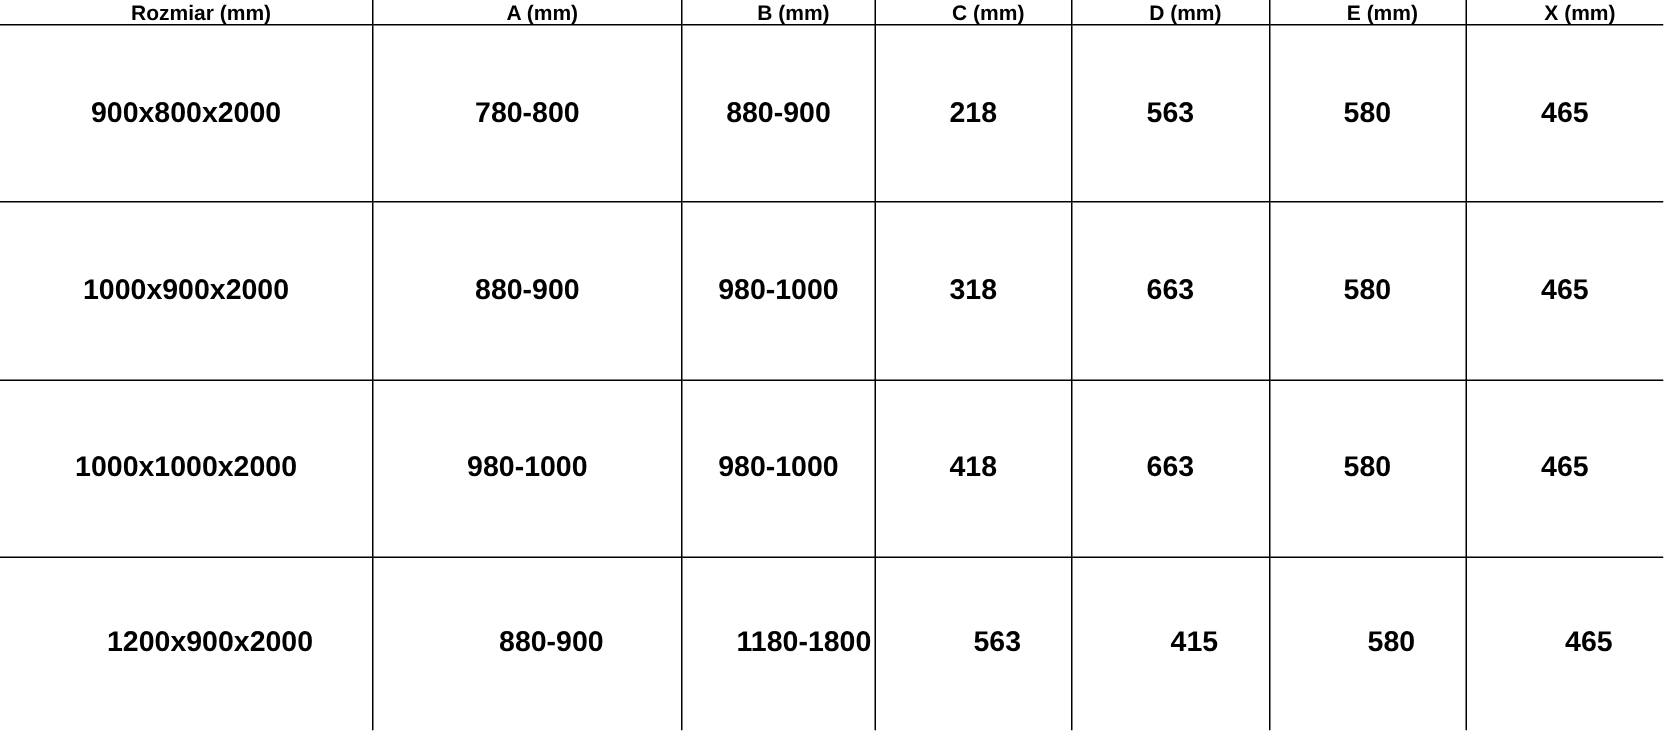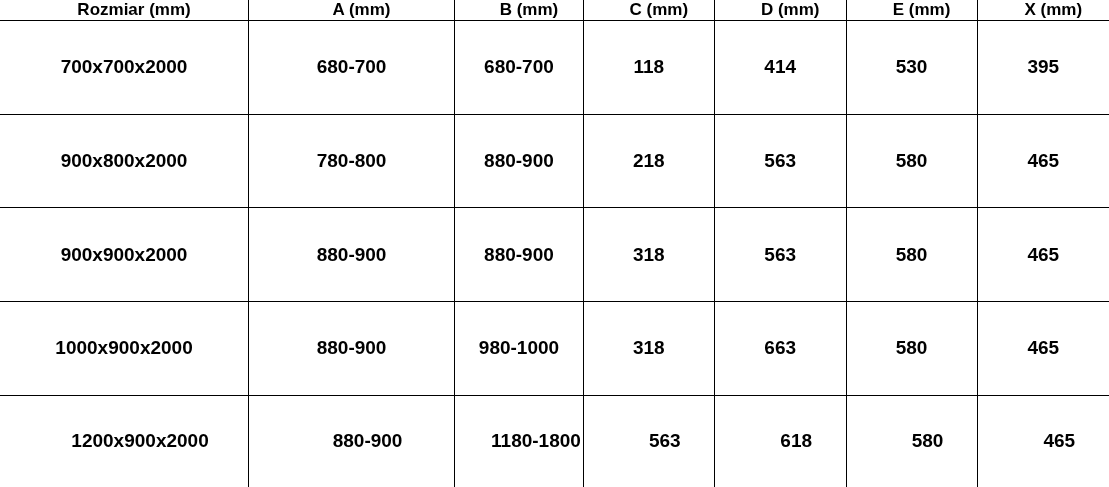--- a/index.html
+++ b/index.html
@@ -29,21 +29,21 @@
   table.dim-table th {
     border: 1px solid #000000;
     text-align: center;
     vertical-align: middle;
     font-weight: bold;
     font-size: 19px;
     padding: 0 4px;
     white-space: nowrap;
   }
   table.dim-table th {
-    font-size: 17px;
+    font-size: 14px;
     padding-left: 24px;
   }
   
   col.c0 { width: 245px; }
   col.c1 { width: 203px; }
   col.c2 { width: 127px; }
   col.c3 { width: 129px; }
   col.c4 { width: 130px; }
   col.c5 { width: 129px; }
   col.c6 { width: 130px; }
@@ -84,59 +84,50 @@
         <th>A (mm)</th>
         <th>B (mm)</th>
         <th>C (mm)</th>
         <th>D (mm)</th>
         <th>E (mm)</th>
         <th>X (mm)</th>
       </tr>
     </thead>
     <tbody>
       <tr>
-        <td>700x700x2000</td>
-        <td>680-700</td>
-        <td>680-700</td>
-        <td>118</td>
-        <td>414</td>
-        <td>530</td>
-        <td>395</td>
-      </tr>
-      <tr>
         <td>900x800x2000</td>
         <td>780-800</td>
         <td>880-900</td>
         <td>218</td>
-        <td>563</td>
-        <td>580</td>
-        <td>465</td>
-      </tr>
-      <tr>
-        <td>900x900x2000</td>
-        <td>880-900</td>
-        <td>880-900</td>
-        <td>318</td>
         <td>563</td>
         <td>580</td>
         <td>465</td>
       </tr>
       <tr>
         <td>1000x900x2000</td>
         <td>880-900</td>
         <td>980-1000</td>
         <td>318</td>
         <td>663</td>
         <td>580</td>
         <td>465</td>
       </tr>
       <tr>
+        <td>1000x1000x2000</td>
+        <td>980-1000</td>
+        <td>980-1000</td>
+        <td>418</td>
+        <td>663</td>
+        <td>580</td>
+        <td>465</td>
+      </tr>
+      <tr>
         <td>1200x900x2000</td>
         <td>880-900</td>
         <td>1180-1800</td>
         <td>563</td>
-        <td>618</td>
+        <td>415</td>
         <td>580</td>
         <td>465</td>
       </tr>
     </tbody>
   </table>
 </div>
 
 </body></html>

